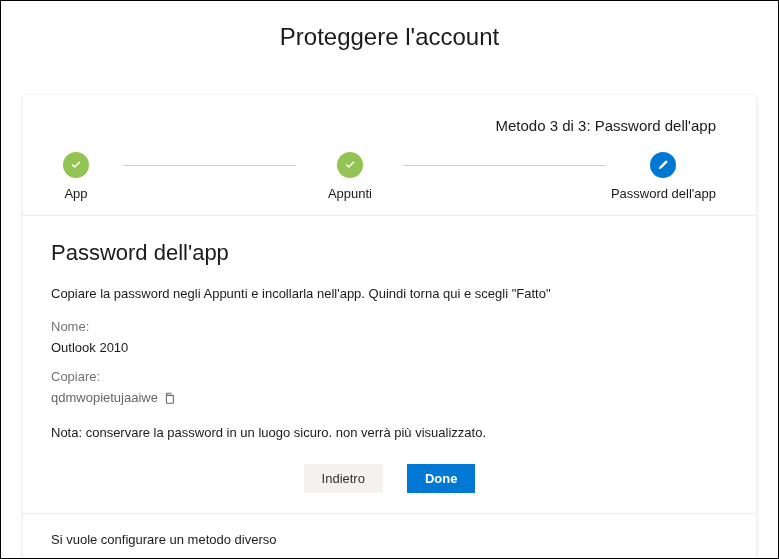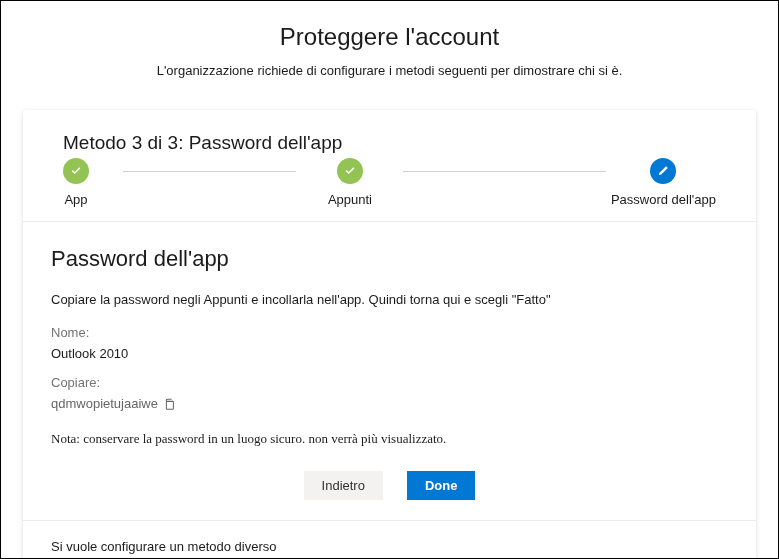--- a/index.html
+++ b/index.html
@@ -36,24 +36,24 @@
       margin: 22px 22px 0;
       background: #fff;
       box-shadow: 0 1px 4px rgba(0,0,0,0.15);
       border-radius: 2px;
     }
     .stepper-section {
       padding: 22px 40px 14px;
       border-bottom: 1px solid #edebe9;
     }
     .stepper-title {
-      text-align: left;
-      font-size: 19px;
-      color: #1b1b1b;
-      margin-bottom: 4px;
+      text-align: right;
+      font-size: 15px;
+      color: #1b1b1b;
+      margin-bottom: 18px;
     }
     .stepper {
       display: flex;
       align-items: flex-start;
       justify-content: space-between;
       position: relative;
     }
     .step {
       display: flex;
       flex-direction: column;
@@ -143,21 +143,20 @@
     .copy-icon svg {
       width: 14px;
       height: 14px;
       stroke: #666;
       fill: none;
     }
     .note {
       font-size: 13px;
       color: #1b1b1b;
       margin-bottom: 24px;
-      font-family: Liberation Serif, serif;
     }
     .button-row {
       display: flex;
       justify-content: center;
       gap: 24px;
     }
     .btn {
       padding: 7px 18px;
       font-size: 13px;
       border: none;
@@ -181,21 +180,20 @@
       font-size: 13px;
       color: #1b1b1b;
     }
   </style>
 </head>
 <body>
 
 <div class="container">
   <div class="header">
     <h1 class="page-title">Proteggere l'account</h1>
-    <p class="subtitle">L'organizzazione richiede di configurare i metodi seguenti per dimostrare chi si è.</p>
   </div>
 
   <div class="card">
     <div class="stepper-section">
       <div class="stepper-title">Metodo 3 di 3: Password dell'app</div>
       <div class="stepper">
         <div class="stepper-line line1"></div>
         <div class="stepper-line line2"></div>
 
         <div class="step">

